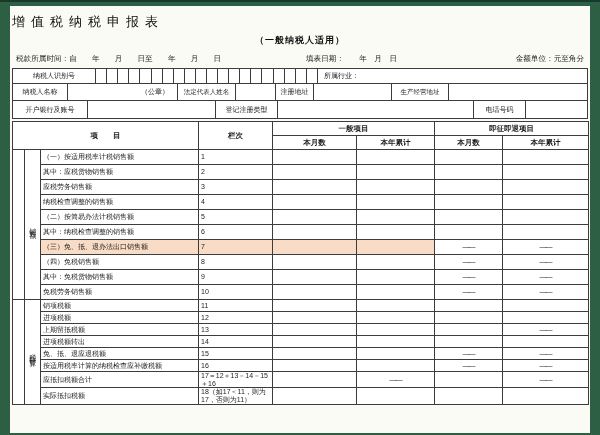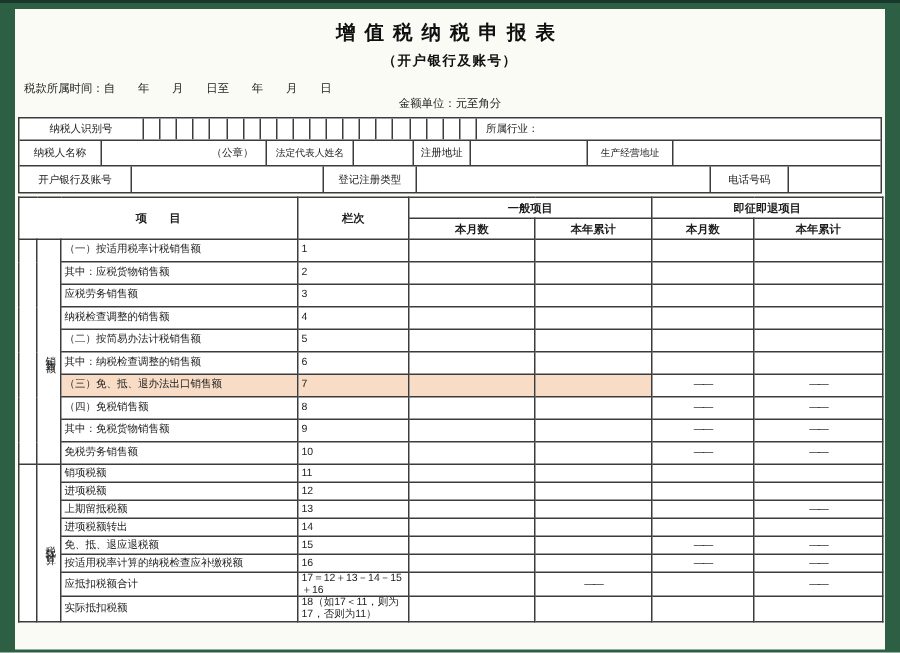--- a/index.html
+++ b/index.html
@@ -11,24 +11,24 @@
     position:relative;
   }
   body::before{
     content:""; position:absolute; top:0; left:0; width:600px; height:2px;
     background:#17382a;
   }
   .frame {
     position:absolute; left:10px; top:6px; width:580px; height:427px;
     background:#fbfbf5; overflow:hidden; padding:0 2px;
   }
-  .title { text-align:center; font-size:13px; font-weight:bold; letter-spacing:6px; color:#101010; margin-top:7px; }
+  .title { text-align:left; font-size:13px; font-weight:normal; letter-spacing:6px; color:#101010; margin-top:7px; }
   .subtitle { text-align:center; font-size:9px; font-weight:bold; letter-spacing:1px; margin-top:3px; color:#101010; }
   .intro { font-size:7.6px; margin:14px 4px 0 14px; white-space:nowrap; overflow:hidden; color:#1d1d1d; }
-  .meta { display:flex; font-size:7.6px; margin:7px 4px 4px 4px; color:#1d1d1d;flex-direction:column; }
+  .meta { display:flex; font-size:7.6px; margin:7px 4px 4px 4px; color:#1d1d1d; }
   .m-period { width:290px; }
   .m-date { flex:1; }
   .m-unit { text-align:center; }
 
   .info { border:1px solid #3c3c3c; background:#fff; }
   .irow { display:flex; border-bottom:1px solid #3c3c3c; font-size:7px; align-items:stretch; }
   .irow:last-child { border-bottom:none; }
   .icell { border-right:1px solid #3c3c3c; display:flex; align-items:center; justify-content:center; overflow:hidden; padding:0 2px; white-space:nowrap; }
   .icell:last-child { border-right:none; }
   .grow { flex:1; }
@@ -50,24 +50,25 @@
   .ind1 { padding-left:26px; }
   .colno { text-align:left; padding-left:3px; font-size:6.8px; line-height:1.15; white-space:normal; }
   .num { text-align:center; color:#4a4a4a; letter-spacing:-1px; }
   .hl { background:#f8dcc5; }
 </style>
 </head>
 <body>
 
 <div class="frame">
   <div class="title">增值税纳税申报表</div>
-  <div class="subtitle">（开户银行及账号）</div>
+  <div class="subtitle">（一般纳税人适用）</div>
 
   <div class="meta">
     <span class="m-period">税款所属时间：自　　年　　月　　日至　　年　　月　　日</span>
+    <span class="m-date">填表日期：　　年　月　日</span>
     <span class="m-unit">金额单位：元至角分</span>
   </div>
 
   <div class="info">
     <div class="irow" style="height:15px">
       <div class="icell" style="width:83px">纳税人识别号</div>
       <div class="icell idboxes" style="width:222px" id="idboxes">
           <div class="idbox"></div>
           <div class="idbox"></div>
           <div class="idbox"></div>

